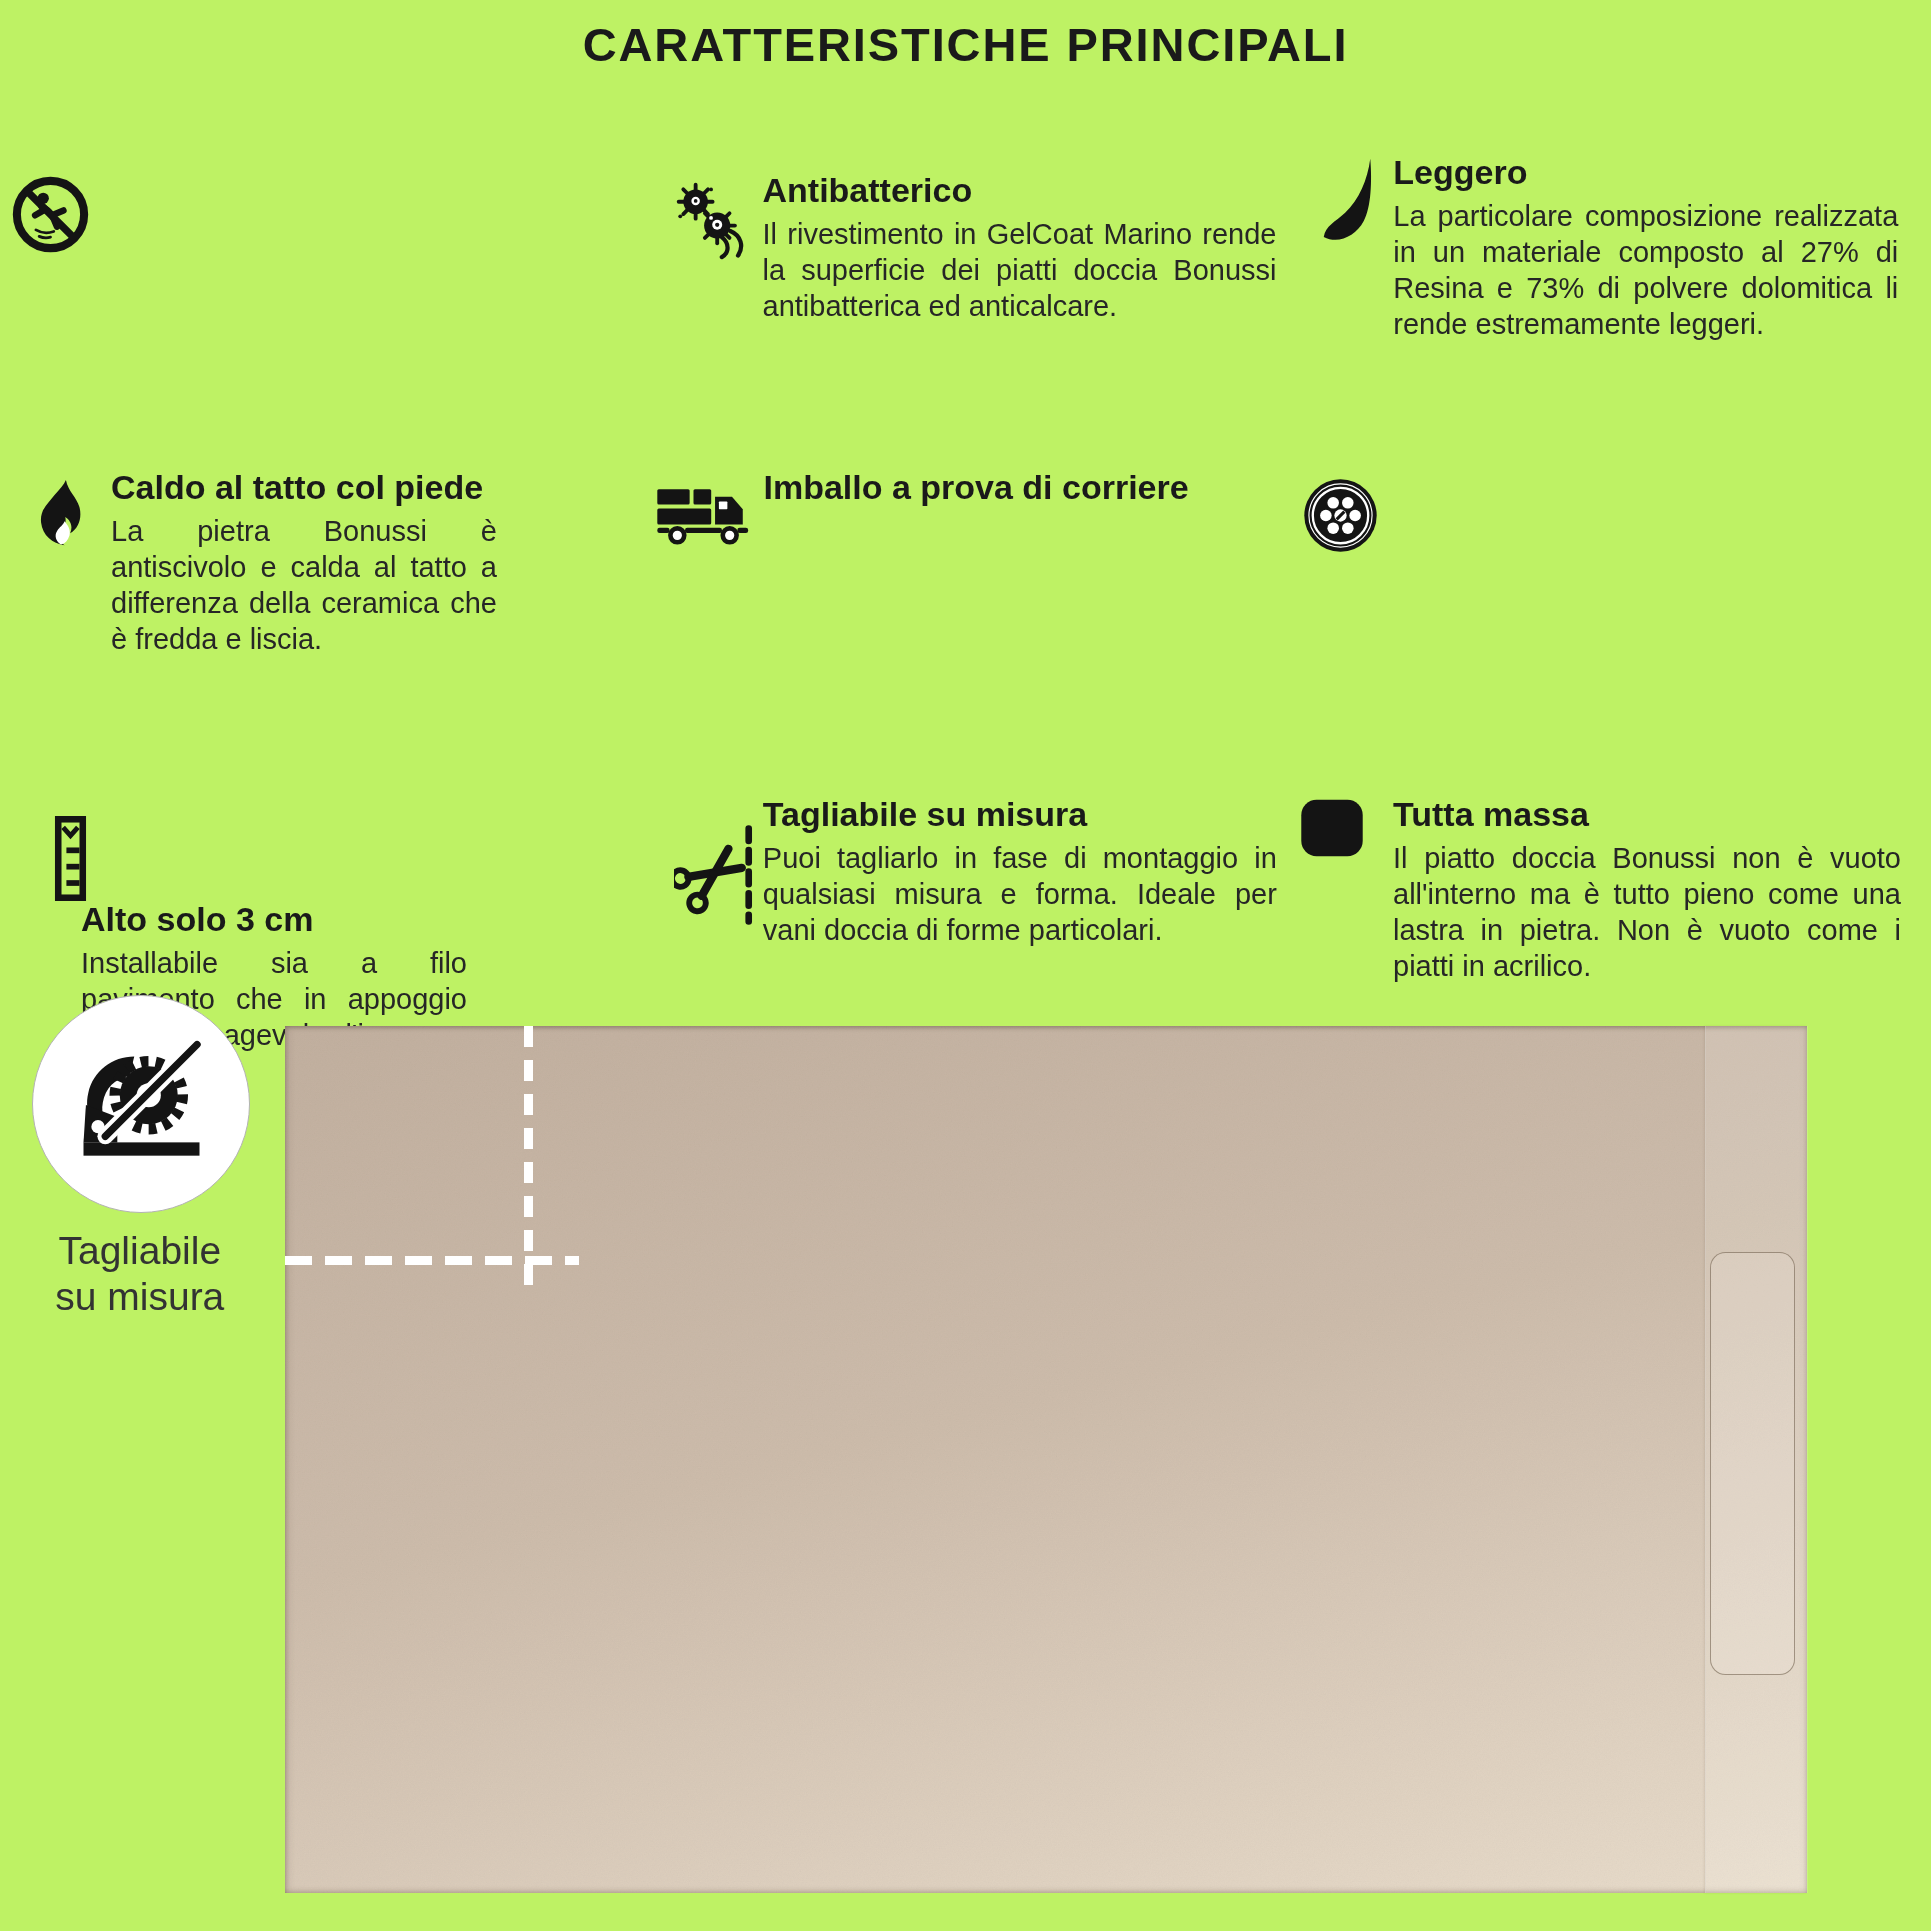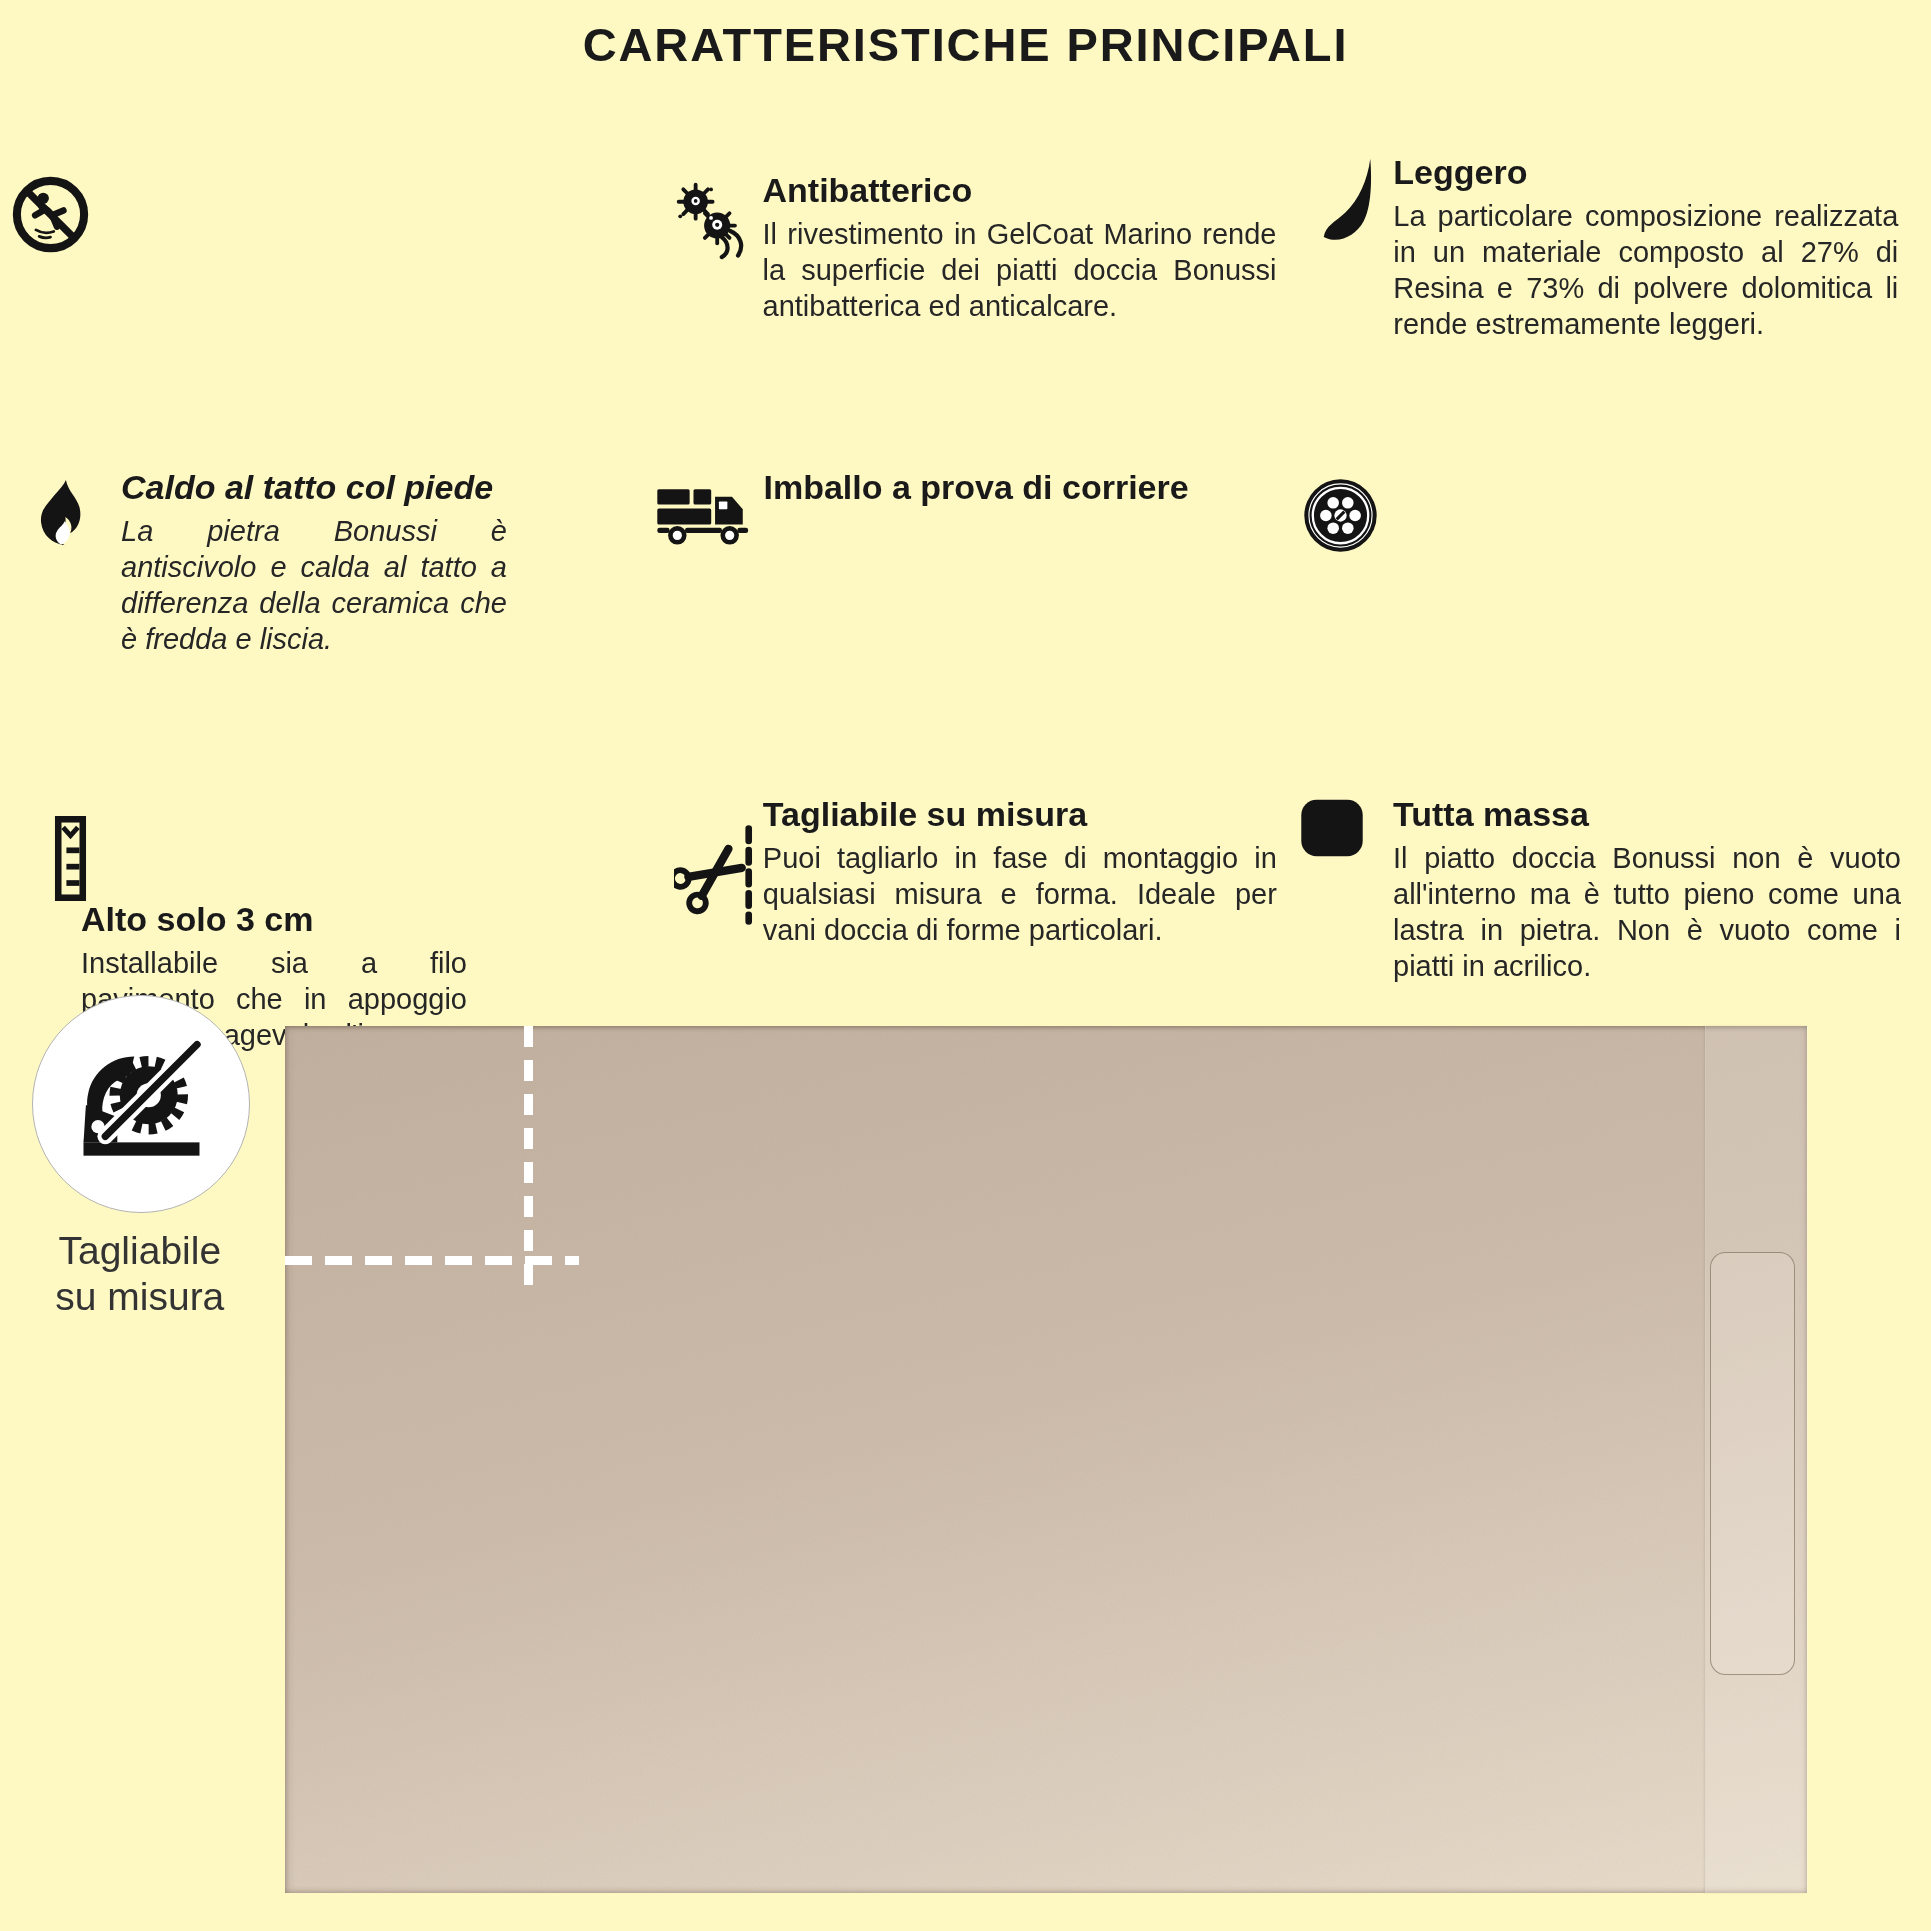--- a/index.html
+++ b/index.html
@@ -1,33 +1,33 @@
 <!DOCTYPE html>
 <html lang="it" style="--ink: #1a1a1a; --body-ink: #262626; --icon-ink: #141414; --tray-top: #c2b09f; --tray-mid: #cdbcab; --tray-bottom: #e8dccb; --cut-line: #ffffff; --badge-border: #b3b3b3;"><head>
 <meta charset="utf-8">
 <style>
   html,body{margin:0;padding:0;background:#fff;}
   #canvas{
-    position:relative;width:1931px;height:1931px;background:#fef9c3;overflow:hidden;
+    position:relative;width:1931px;height:1931px;background:#bef264;overflow:hidden;
     font-family:"Liberation Sans","DejaVu Sans",sans-serif;color:var(--ink,#1a1a1a);
   }
   
   .page-title{
     position:absolute;top:17.4px;left:0;width:1931px;text-align:center;
     font-size:47px;font-weight:800;letter-spacing:1.9px;color:var(--ink,#1a1a1a);margin:0;
   }
   
   .feature{position:absolute;display:flex;align-items:flex-start;}
   .feature .icon{flex:0 0 auto;color:var(--icon-ink,#141414);line-height:0;}
   .feature .ftext h2{margin:0;font-size:34px;font-weight:700;color:var(--ink,#1a1a1a);line-height:1.1;white-space:nowrap;}
   .feature .ftext p{margin:6.8px 0 0;font-size:29px;line-height:36px;color:var(--body-ink,#262626);text-align:justify;}
   .f1{left:9.7px;top:172px;}   .f1 .icon{margin-top:1.9px;}  .f1 .ftext{margin-left:25px;width:382px;}
   .f2{left:671px;top:172px;}  .f2 .icon{margin-top:5.8px;}  .f2 .ftext{margin-left:14.5px;width:514px;}
   .f3{left:1319px;top:154px;} .f3 .icon{margin-top:1.9px;}  .f3 .ftext{margin-left:18.3px;width:505px;}
-  .f4{left:29px;top:469px;}   .f4 .icon{margin-top:7.7px;}  .f4 .ftext{margin-left:21px;width:386px;font-style:italic;}
+  .f4{left:29px;top:469px;}   .f4 .icon{margin-top:7.7px;}  .f4 .ftext{margin-left:11px;width:386px;}
   .f5{left:657px;top:469px;}  .f5 .icon{margin-top:13.5px;} .f5 .ftext{margin-left:13.5px;width:514px;}
   .f6{left:1302px;top:469px;} .f6 .icon{margin-top:7.7px;}  .f6 .ftext{margin-left:14.5px;width:505px;}
   .f7{left:54px;top:812px;flex-direction:column;}   .f7 .icon{margin-top:3.9px;}  .f7 .ftext{margin-left:27px;width:386px;}
   .f8{left:674px;top:796px;}  .f8 .icon{margin-top:29px;} .f8 .ftext{margin-left:5.8px;width:514px;}
   .f9{left:1300px;top:796px;} .f9 .icon{margin-top:1.9px;}  .f9 .ftext{margin-left:29px;width:508px;}
   
   .badge-circle{
     position:absolute;left:32px;top:995px;width:216px;height:216px;border-radius:50%;
     border:1.9px solid var(--badge-border,#b3b3b3);background:#fff;
     display:flex;align-items:center;justify-content:center;color:var(--icon-ink,#141414);

